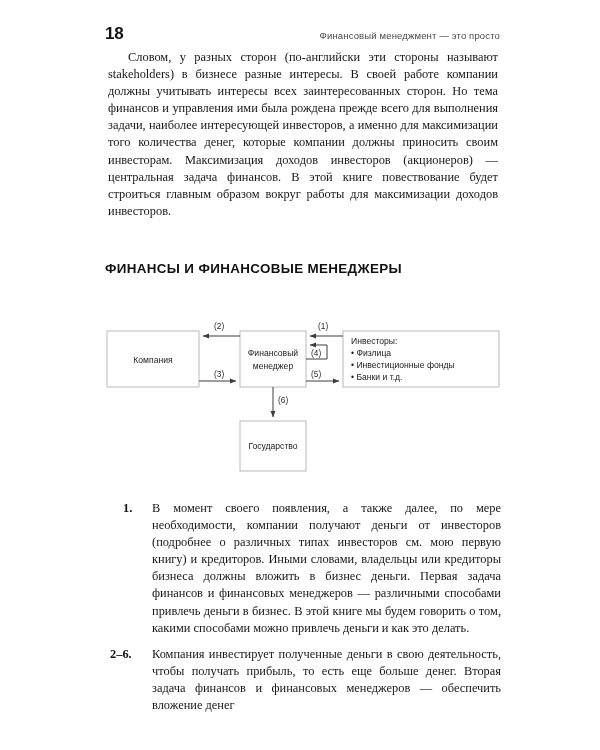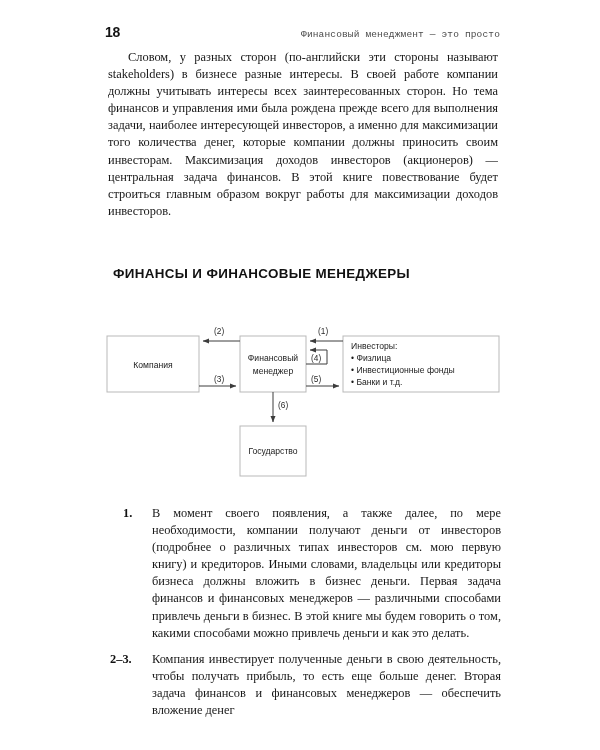--- a/index.html
+++ b/index.html
@@ -31,26 +31,26 @@
     left: 105px;
     right: 100px;
     height: 18px;
     display: flex;
     align-items: baseline;
     justify-content: space-between;
   }
   .folio {
     font-family: "Liberation Sans", sans-serif;
     font-weight: bold;
-    font-size: 14px;
+    font-size: 17px;
     letter-spacing: -0.3px;
     color: #131313;
   }
   .runhead-title {
-    font-family: Liberation Mono, monospace;
+    font-family: Liberation Sans, sans-serif;
     font-size: 9.5px;
     color: #4a4a4a;
     letter-spacing: 0.15px;
     white-space: nowrap;
   }
 
   
   .column {
     position: absolute;
     top: 46px;
@@ -63,21 +63,21 @@
     font-size: 12.4px;
     line-height: 17.1px;
     text-align: justify;
     text-indent: 20px;
     hyphens: manual;
     -webkit-hyphens: manual;
     color: #171717;
   }
 
   h2.section {
-    margin: 8px;
+    margin: 0;
     font-family: "Liberation Sans", sans-serif;
     font-weight: bold;
     font-size: 13.4px;
     letter-spacing: 0.35px;
     color: #111111;
     padding-top: 38px;
     padding-bottom: 22px;
   }
 
   p.body.after-head {
@@ -189,20 +189,20 @@
       </svg>
     </div>
 
     <div class="list-block">
       <ol class="points">
         <li>
           <span class="marker">1.</span>
           <span>В момент своего появления, а также далее, по мере необходимости, компании получают деньги от инвесторов (подробнее о различных типах инвесторов см. мою первую книгу) и кредиторов. Иными словами, владельцы или кредиторы бизнеса должны вложить в бизнес деньги. Первая задача финансов и финансовых менеджеров — различными способами привлечь деньги в бизнес. В этой книге мы будем говорить о том, какими способами можно привлечь деньги и как это делать.</span>
         </li>
         <li class="wide">
-          <span class="marker">2–3.</span>
+          <span class="marker">2–6.</span>
           <span>Компания инвестирует полученные деньги в свою деятельность, чтобы получать прибыль, то есть еще больше денег. Вторая задача финансов и финансовых менеджеров — обеспечить вложение денег</span>
         </li>
       </ol>
     </div>
 
   </div>
 </div>
 
 </body></html>

